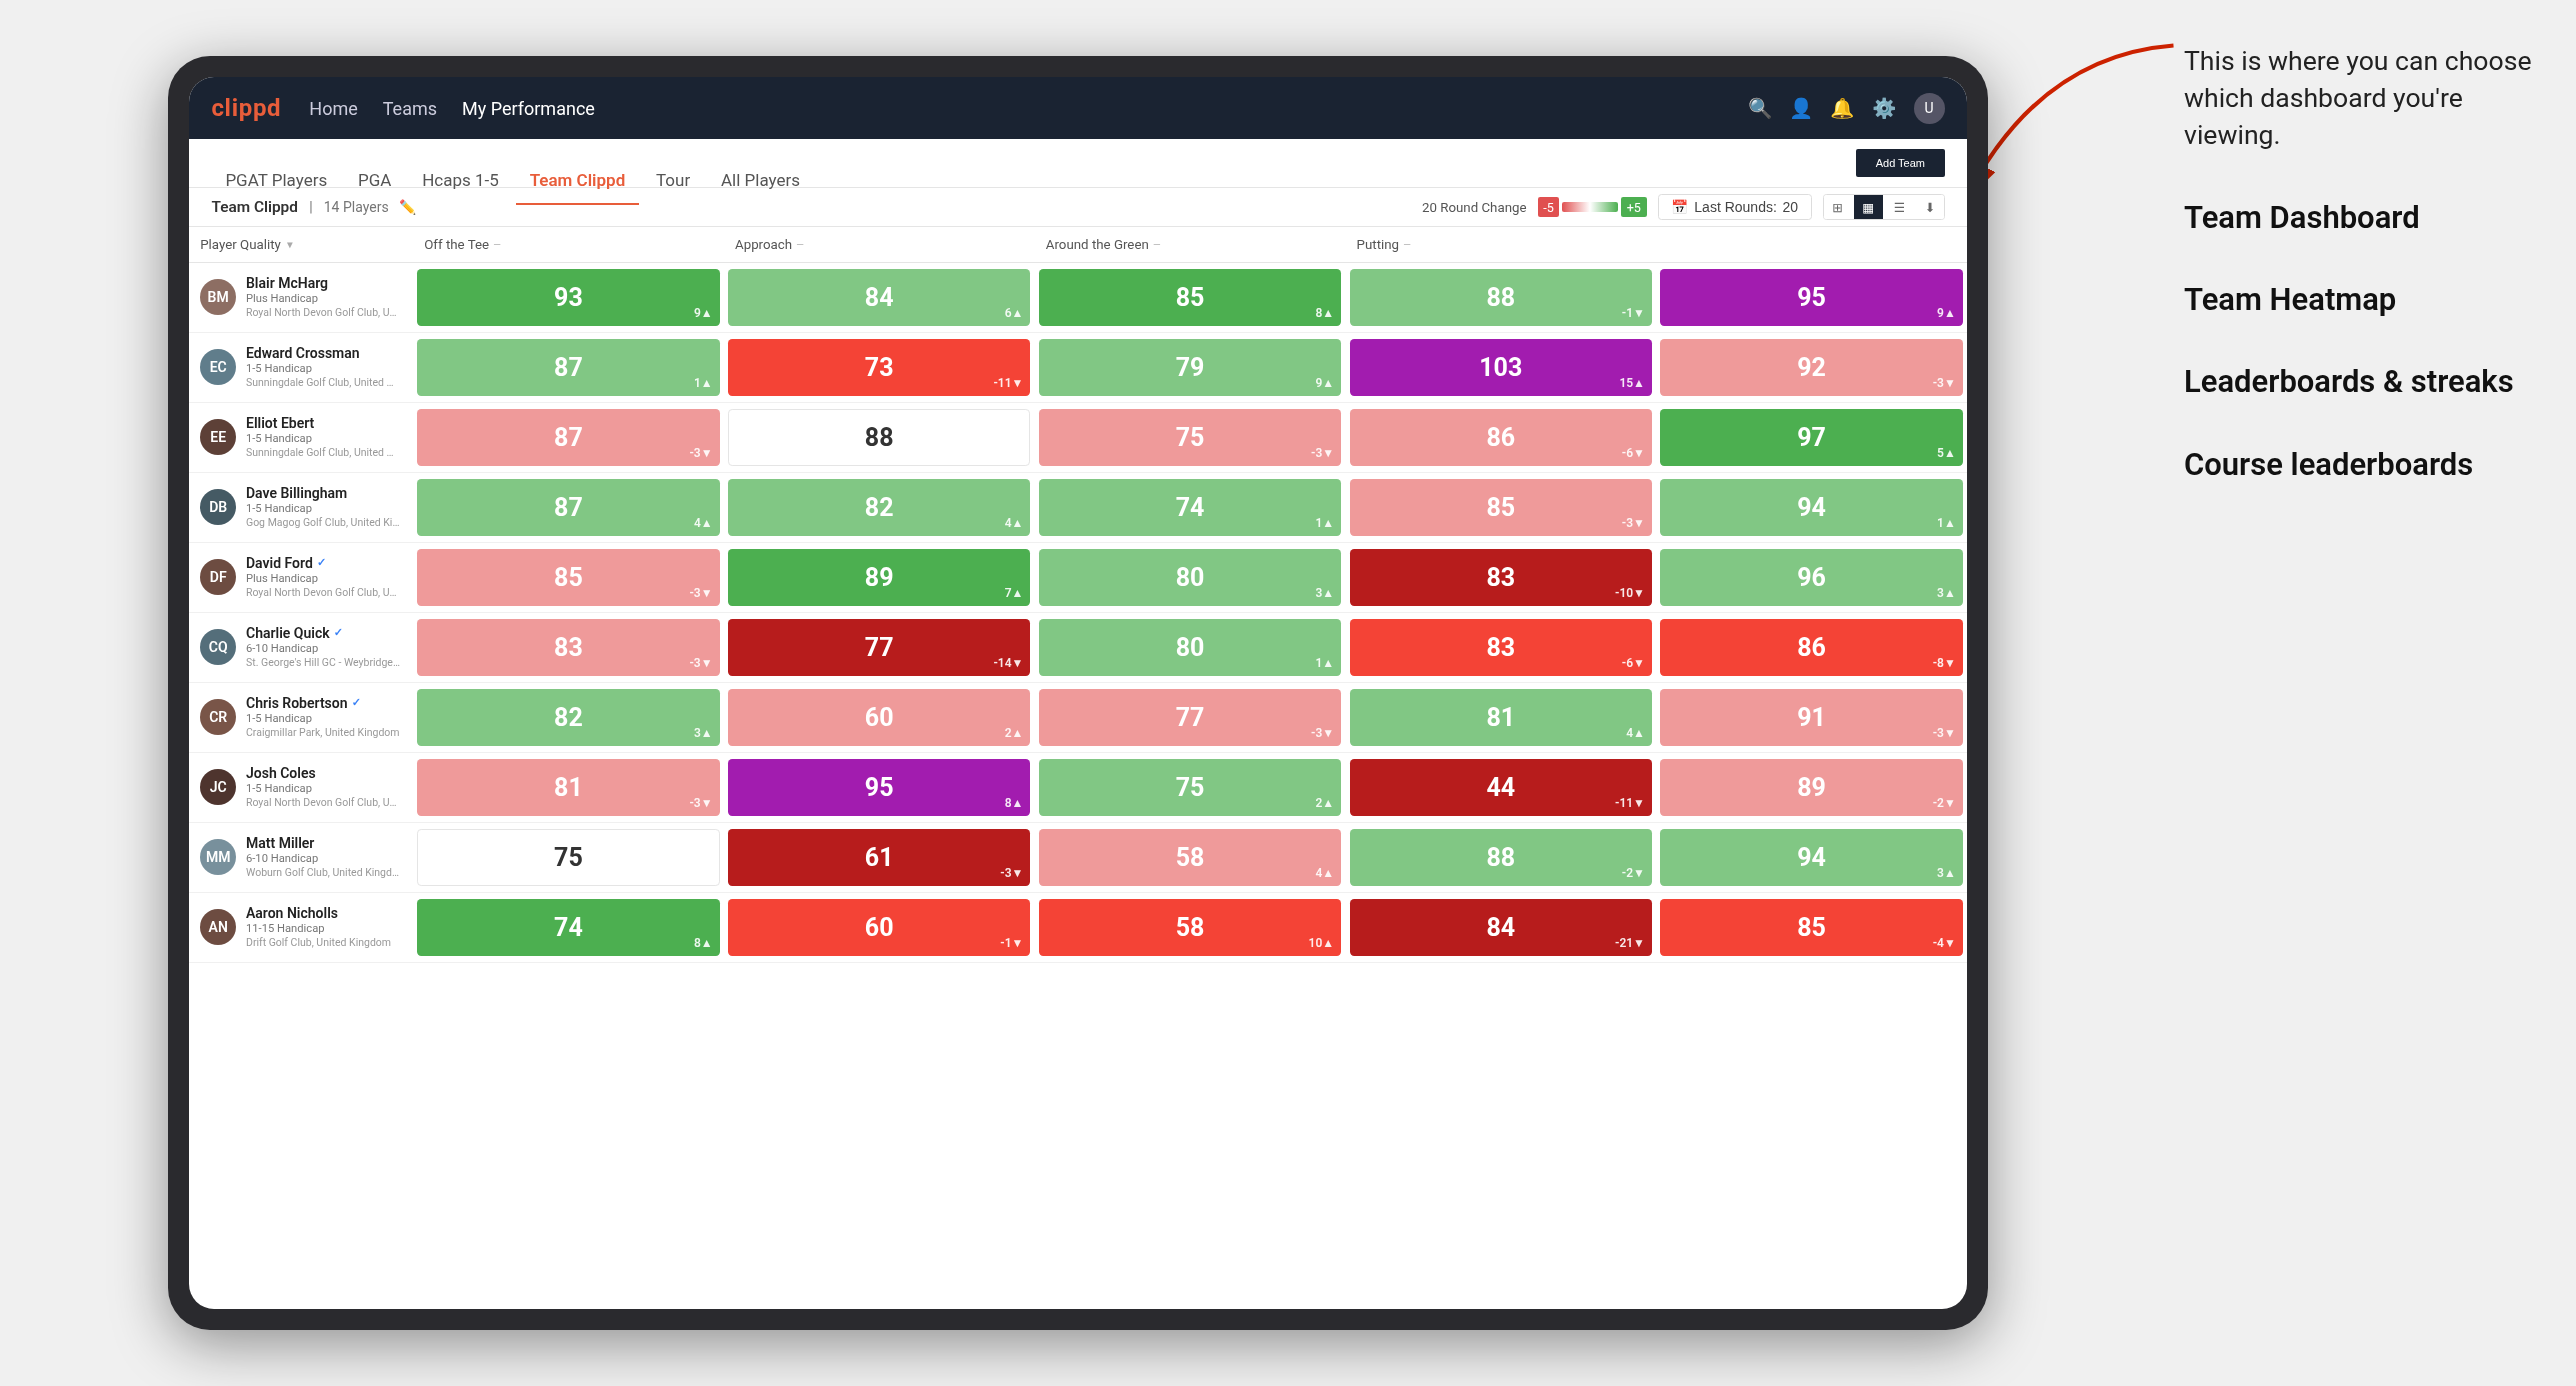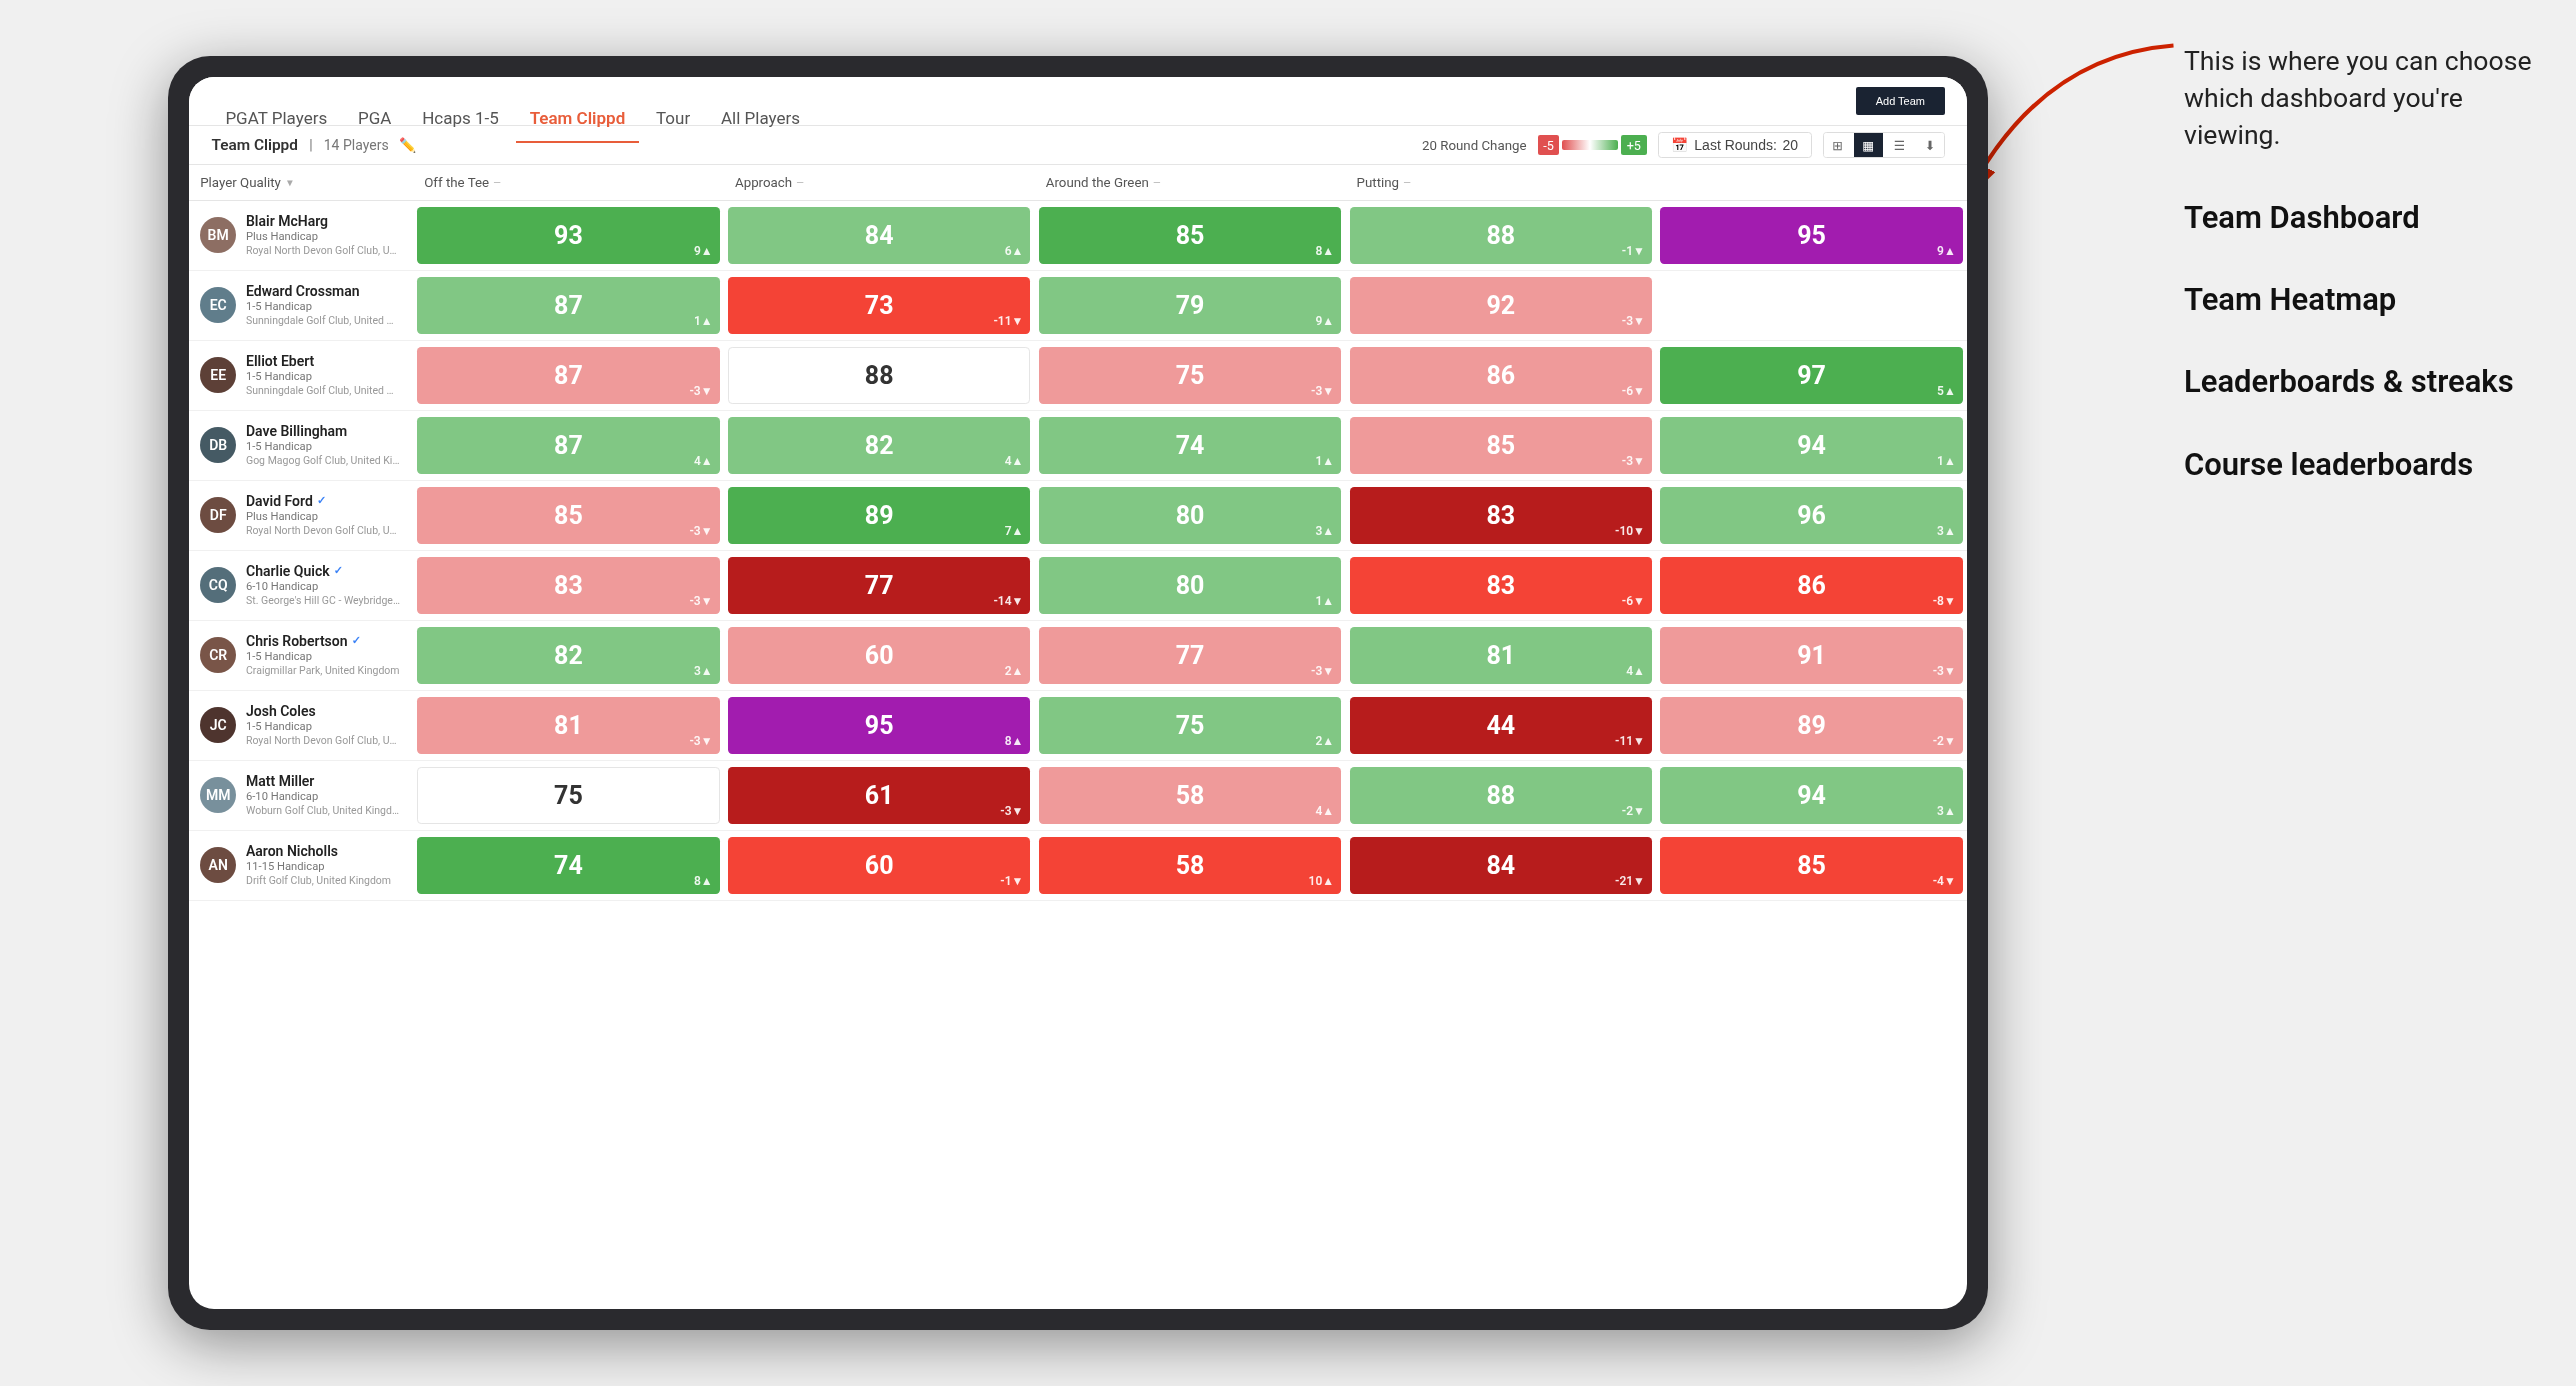--- a/index.html
+++ b/index.html
@@ -414,20 +414,35 @@
     <marker id="arrowhead" markerWidth="10" markerHeight="7" refX="10" refY="3.5" orient="auto">
       <polygon points="0 0, 10 3.5, 0 7" fill="#cc2200"></polygon>
     </marker>
   </defs>
   <path d="M 280 10 Q 150 20 80 160" stroke="#cc2200" stroke-width="4" fill="none" marker-end="url(#arrowhead)"></path>
 </svg>
 
 <div class="tablet-frame">
   <div class="tablet-screen">
 
+    <nav class="navbar">
+      <div class="navbar-logo">clippd</div>
+      <div class="navbar-links">
+        <span class="navbar-link">Home</span>
+        <span class="navbar-link">Teams</span>
+        <span class="navbar-link active">My Performance</span>
+      </div>
+      <div class="navbar-icons">
+        <span class="navbar-icon">🔍</span>
+        <span class="navbar-icon">👤</span>
+        <span class="navbar-icon">🔔</span>
+        <span class="navbar-icon">⚙️</span>
+        <div class="navbar-avatar">U</div>
+      </div>
+    </nav>
 
     <div class="tabs-row">
       <div class="tabs-list">
         <div class="tab-item">PGAT Players</div>
         <div class="tab-item">PGA</div>
         <div class="tab-item">Hcaps 1-5</div>
         <div class="tab-item active">Team Clippd</div>
         <div class="tab-item">Tour</div>
         <div class="tab-item">All Players</div>
       </div>
@@ -531,20 +546,24 @@
               <span class="score-change">1▲</span>
             </div>
             <div class="score-cell red-medium">
               <span class="score-main">73</span>
               <span class="score-change">-11▼</span>
             </div>
             <div class="score-cell green-light">
               <span class="score-main">79</span>
               <span class="score-change">9▲</span>
             </div>
+            <div class="score-cell green-dark">
+              <span class="score-main">103</span>
+              <span class="score-change">15▲</span>
+            </div>
             <div class="score-cell red-light">
               <span class="score-main">92</span>
               <span class="score-change">-3▼</span>
             </div>
           </div>
           <div class="player-row">
             <div class="player-info">
               <div class="player-avatar av-3">EE</div>
               <div class="player-details">
                 <div class="player-name">Elliot Ebert</div>

